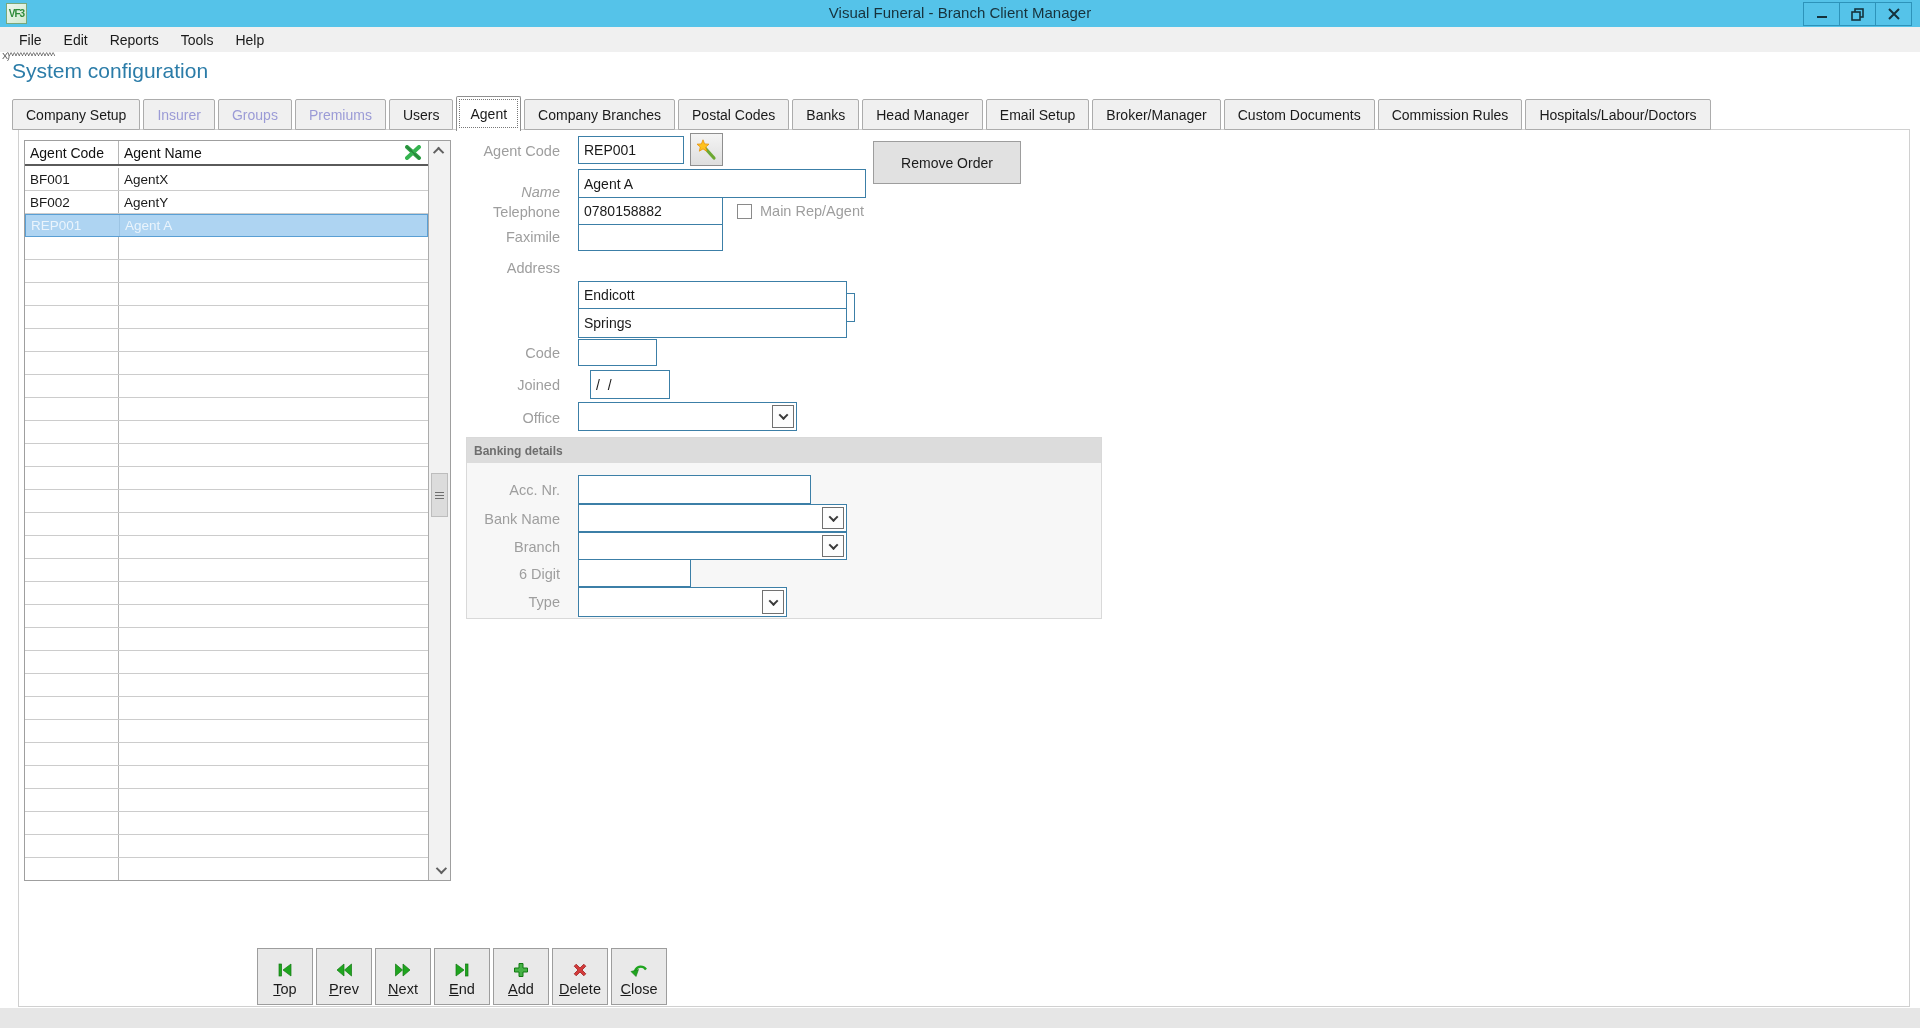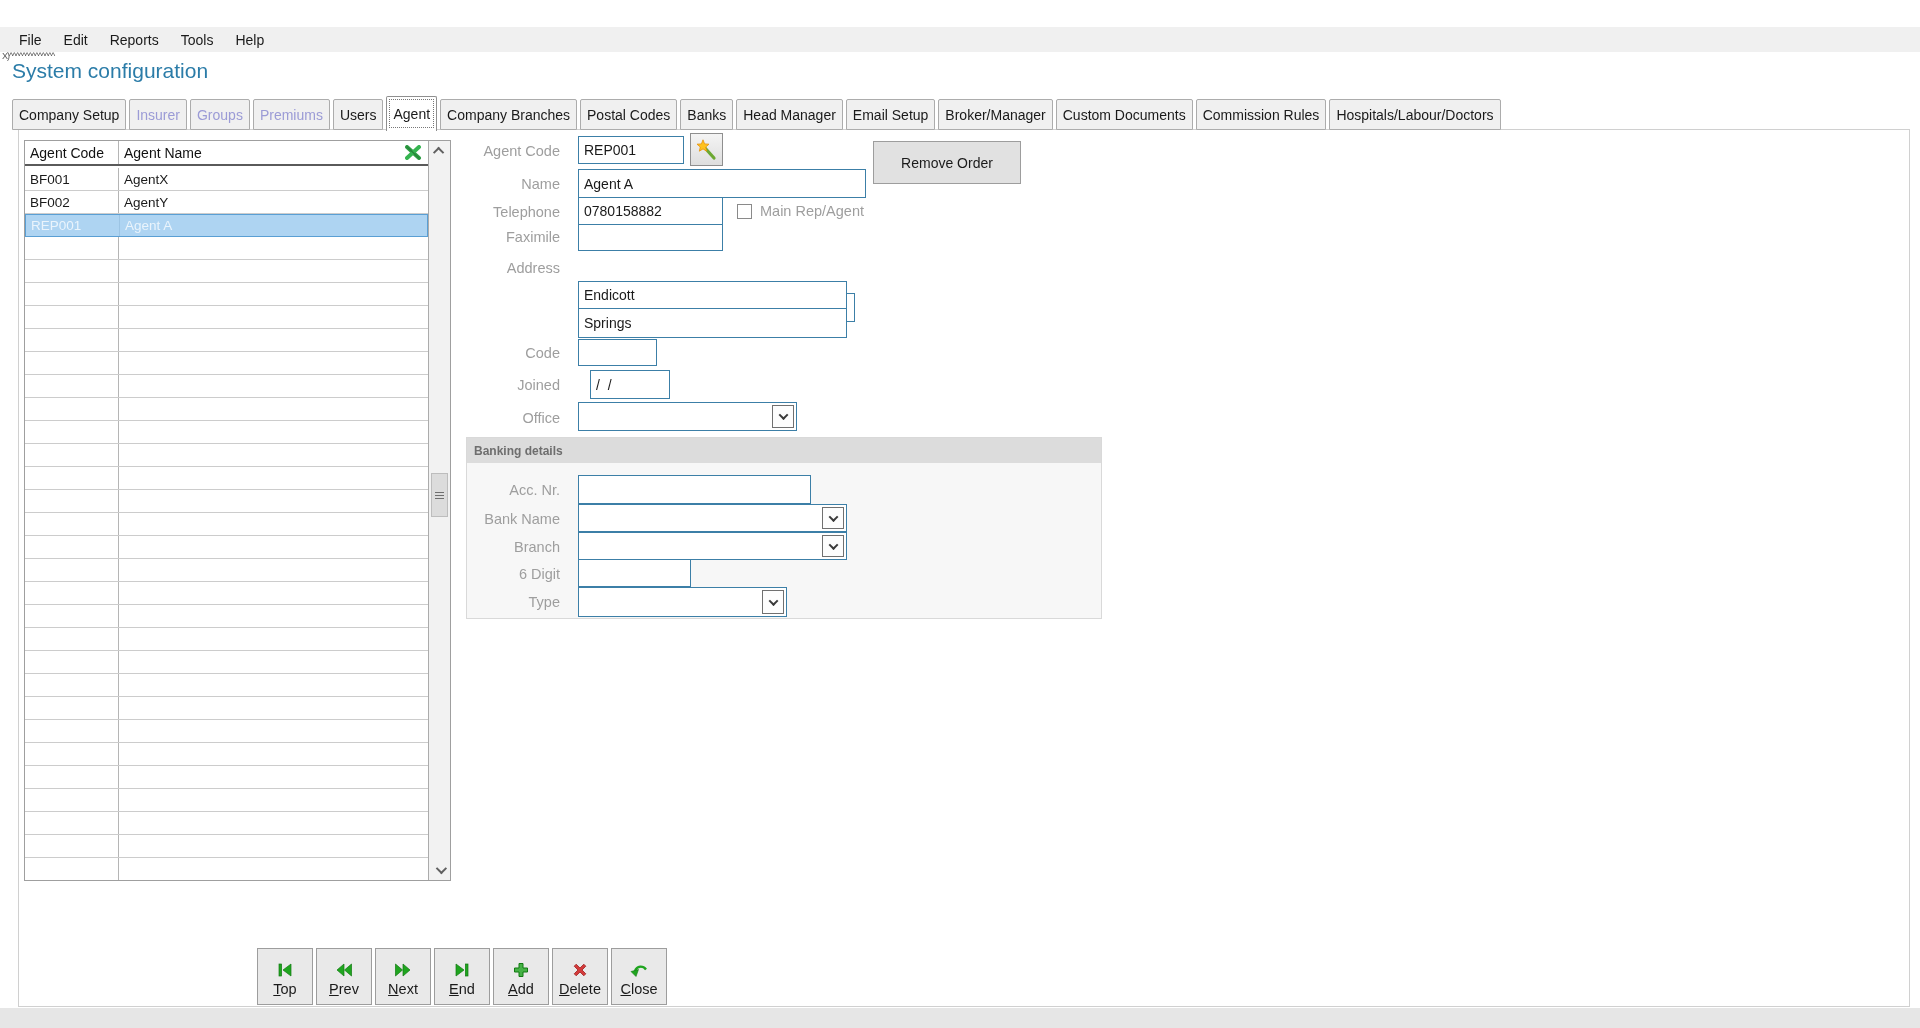--- a/index.html
+++ b/index.html
@@ -51,21 +51,21 @@
   
   .tab-page-panel {
     position:absolute; left:18px; top:129px; width:1892px; height:878px;
     border:1px solid #d0d0d0; background:#ffffff;
   }
   .tabstrip {
     position:absolute; left:12px; top:95px; height:35px; display:flex; align-items:flex-end;
     z-index:5;
   }
   .tab {
-    height:31px; padding:0 6px; margin-right:3px; background:#f0f0f0;
+    height:31px; padding:0 13px; margin-right:3px; background:#f0f0f0;
     border:1px solid #acacac; border-radius:2px 2px 0 0;
     display:flex; align-items:center; justify-content:center;
     font-size:14px; color:#1a1a1a; cursor:pointer; white-space:nowrap;
   }
   .tab.muted { color:#9b9bd6; }
   .tab.active {
     height:35px; background:#ffffff; border-color:#8f8f8f; border-bottom:none;
     position:relative; z-index:6; outline:1px dotted #777; outline-offset:-4px;
     margin-bottom:-1px;
   }
@@ -168,20 +168,42 @@
 
   .bottom-strip {
     position:absolute; left:0; top:1008px; width:1920px; height:20px; background:#e6e6e6;
   }
 </style>
 </head>
 <body>
 
 <div id="app">
 
+  <div class="titlebar">
+    <div class="app-icon">VF3</div>
+    <div class="window-title">Visual Funeral - Branch Client Manager</div>
+    <div class="win-controls">
+      <div class="win-btn">
+        <svg width="12" height="12" viewBox="0 0 12 12">
+            <rect x="1" y="8" width="10" height="2" fill="#15323c"></rect>
+          </svg>
+      </div>
+      <div class="win-btn">
+        <svg width="13" height="13" viewBox="0 0 13 13">
+          <rect x="4" y="1" width="8" height="8" fill="none" stroke="#15323c" stroke-width="1.6"></rect>
+          <rect x="1" y="4" width="8" height="8" fill="#55c3e9" stroke="#15323c" stroke-width="1.6"></rect>
+        </svg>
+      </div>
+      <div class="win-btn">
+        <svg width="12" height="12" viewBox="0 0 12 12">
+          <path d="M1 1 L11 11 M11 1 L1 11" stroke="#15323c" stroke-width="2"></path>
+        </svg>
+      </div>
+    </div>
+  </div>
 
   <div class="menubar" id="menubar">
       <div class="menu-item">File</div>
       <div class="menu-item">Edit</div>
       <div class="menu-item">Reports</div>
       <div class="menu-item">Tools</div>
       <div class="menu-item">Help</div>
     </div>
 
   <div class="glitch-text">X)^^^^^^^^^^^^^^</div>
@@ -362,21 +384,21 @@
   <div class="flabel" style="left:458px; top:143px;">Agent Code</div>
   <input class="ftext" style="left: 578px; top: 136px; width: 106px; height: 28px;" value="REP001">
   <div class="wand-btn">
     <svg width="22" height="22" viewBox="0 0 22 22">
       <path d="M9 9 L18 19" stroke="#6ca832" stroke-width="3.2" stroke-linecap="round"></path>
       <path d="M7 0.8 L8.6 4.9 L13 5.2 L9.7 8 L10.7 12.2 L7 9.9 L3.3 12.2 L4.3 8 L1 5.2 L5.4 4.9 Z" fill="#ffc21c" stroke="#e79208" stroke-width="0.8"></path>
     </svg>
   </div>
   <button class="push-btn remove-order">Remove Order</button>
 
-  <div class="flabel" style="left:458px; top:176px;">Name</div>
+  <div class="flabel" style="left:458px; top:184px;font-style:italic;">Name</div>
   <input class="ftext" style="left: 578px; top: 169px; width: 288px; height: 29px;" value="Agent A">
 
   <div class="flabel" style="left:458px; top:204px;">Telephone</div>
   <input class="ftext" style="left: 578px; top: 197px; width: 145px; height: 28px;" value="0780158882">
   <div class="checkbox"></div>
   <div class="checkbox-label">Main Rep/Agent</div>
 
   <div class="flabel" style="left:458px; top:229px;">Faximile</div>
   <input class="ftext" style="left: 578px; top: 224px; width: 145px; height: 27px;" value="">
 

